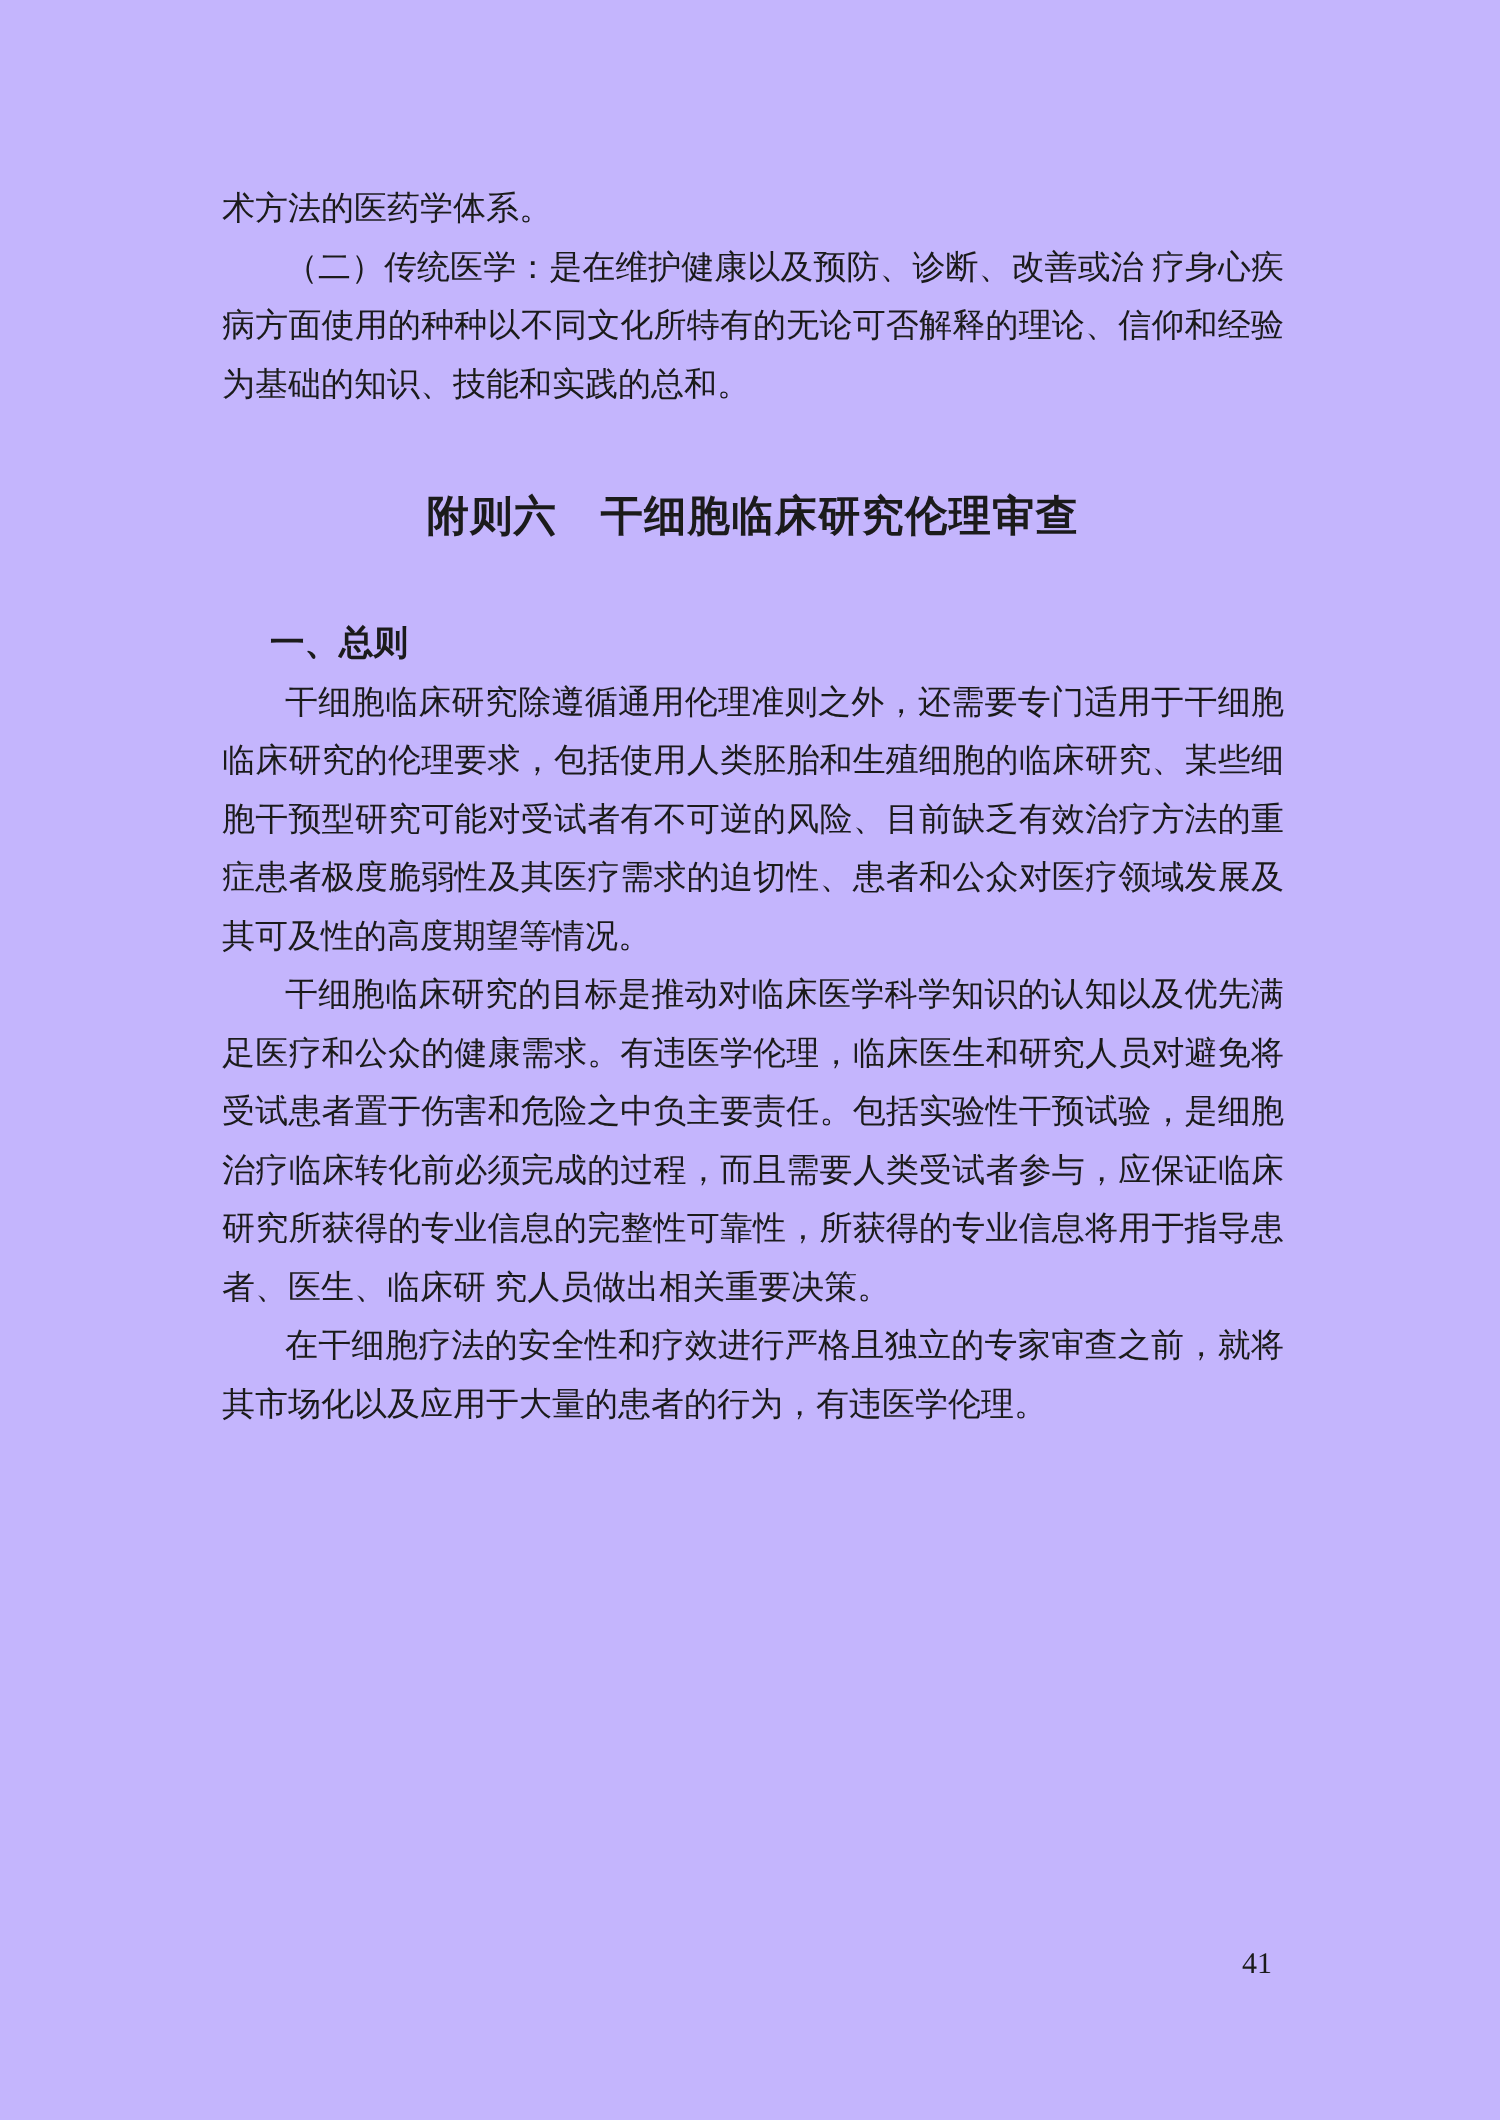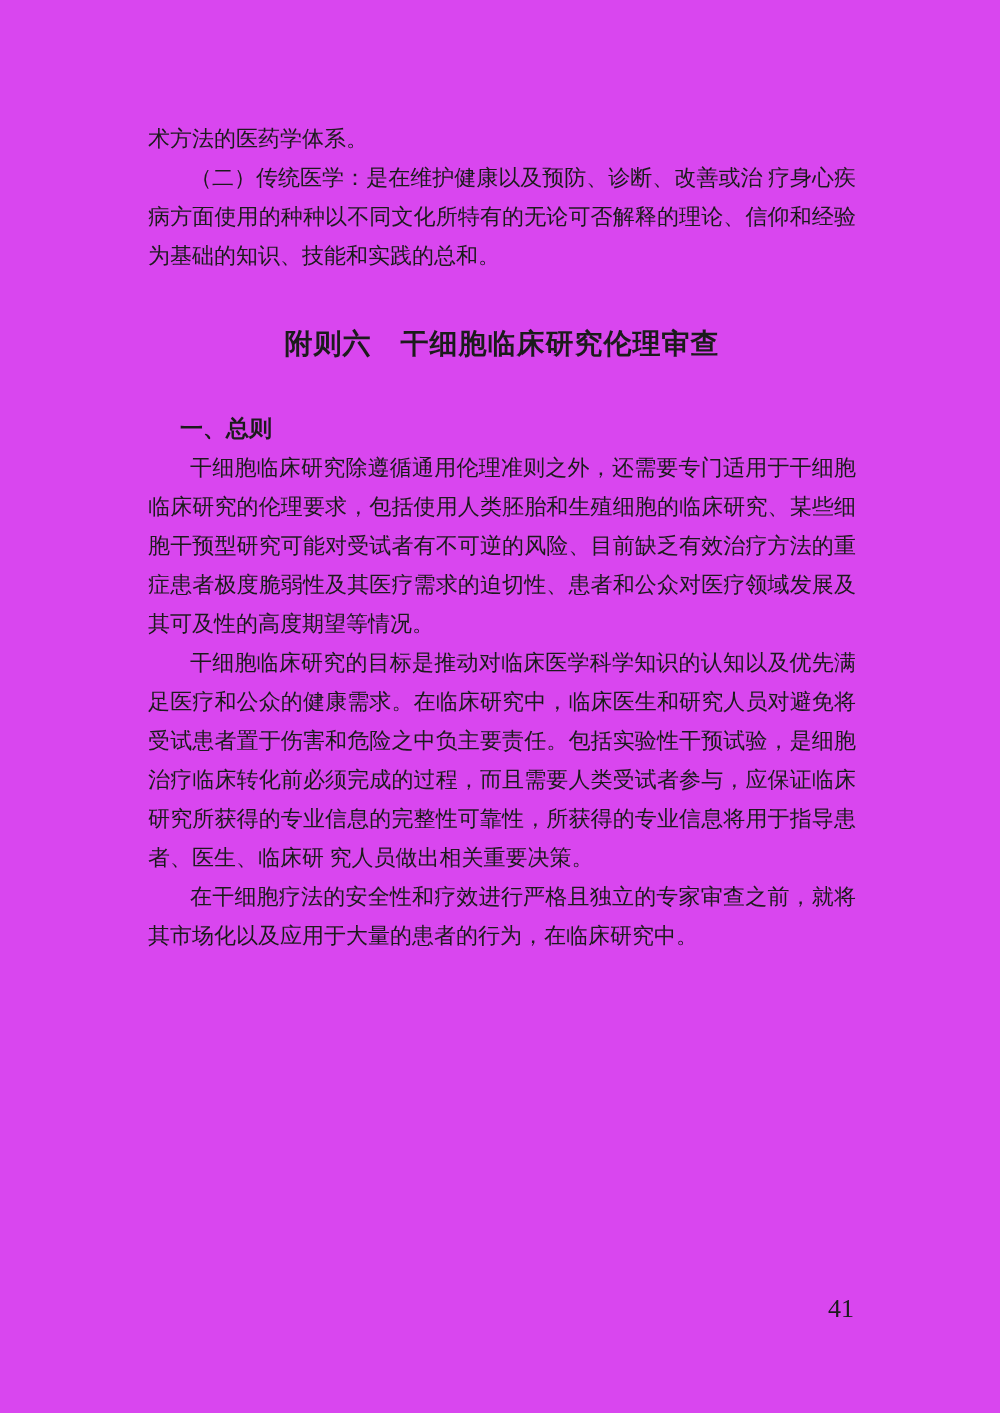--- a/index.html
+++ b/index.html
@@ -4,21 +4,21 @@
 <style>
   html, body {
     margin: 0;
     padding: 0;
     background: #ffffff;
   }
   .page {
     position: relative;
     width: 1000px;
     height: 1413px;
-    background: #d946ef;
+    background: #c4b5fd;
     overflow: hidden;
     color: #1b1b1b;
   }
   .content {
     position: absolute;
     left: 148px;
     top: 119px;
     width: 708px;
   }
   .para {
@@ -51,32 +51,32 @@
     font-size: 23px;
     line-height: 39px;
     text-indent: 32px;
     color: #1b1b1b;
   }
   .page-number {
     position: absolute;
     left: 828px;
     top: 1296px;
     font-family: "Liberation Serif", "DejaVu Serif", serif;
-    font-size: 26px;
+    font-size: 20px;
     line-height: 26px;
     color: #1b1b1b;
   }
 </style>
 </head>
 <body>
 
 <div class="page">
   <div class="content">
     <p class="para continuation">术方法的医药学体系。</p>
     <p class="para">（二）传统医学：是在维护健康以及预防、诊断、改善或治 疗身心疾病方面使用的种种以不同文化所特有的无论可否解释的理论、信仰和经验为基础的知识、技能和实践的总和。</p>
     <h1 class="section-heading">附则六　干细胞临床研究伦理审查</h1>
     <h2 class="subsection-heading">一、总则</h2>
     <p class="para">干细胞临床研究除遵循通用伦理准则之外，还需要专门适用于干细胞临床研究的伦理要求，包括使用人类胚胎和生殖细胞的临床研究、某些细胞干预型研究可能对受试者有不可逆的风险、目前缺乏有效治疗方法的重症患者极度脆弱性及其医疗需求的迫切性、患者和公众对医疗领域发展及其可及性的高度期望等情况。</p>
-    <p class="para">干细胞临床研究的目标是推动对临床医学科学知识的认知以及优先满足医疗和公众的健康需求。在临床研究中，临床医生和研究人员对避免将受试患者置于伤害和危险之中负主要责任。包括实验性干预试验，是细胞治疗临床转化前必须完成的过程，而且需要人类受试者参与，应保证临床研究所获得的专业信息的完整性可靠性，所获得的专业信息将用于指导患者、医生、临床研 究人员做出相关重要决策。</p>
-    <p class="para">在干细胞疗法的安全性和疗效进行严格且独立的专家审查之前，就将其市场化以及应用于大量的患者的行为，在临床研究中。</p>
+    <p class="para">干细胞临床研究的目标是推动对临床医学科学知识的认知以及优先满足医疗和公众的健康需求。有违医学伦理，临床医生和研究人员对避免将受试患者置于伤害和危险之中负主要责任。包括实验性干预试验，是细胞治疗临床转化前必须完成的过程，而且需要人类受试者参与，应保证临床研究所获得的专业信息的完整性可靠性，所获得的专业信息将用于指导患者、医生、临床研 究人员做出相关重要决策。</p>
+    <p class="para">在干细胞疗法的安全性和疗效进行严格且独立的专家审查之前，就将其市场化以及应用于大量的患者的行为，有违医学伦理。</p>
   </div>
   <div class="page-number">41</div>
 </div>
 
 </body></html>

